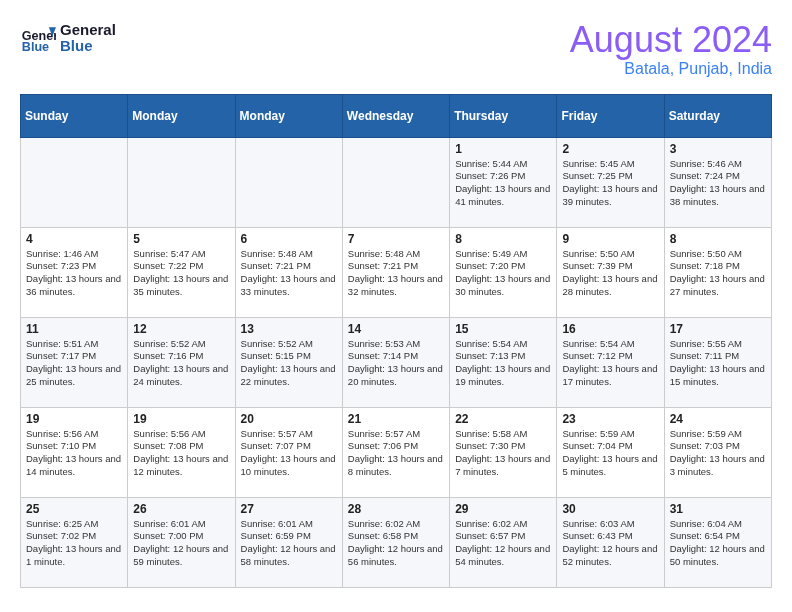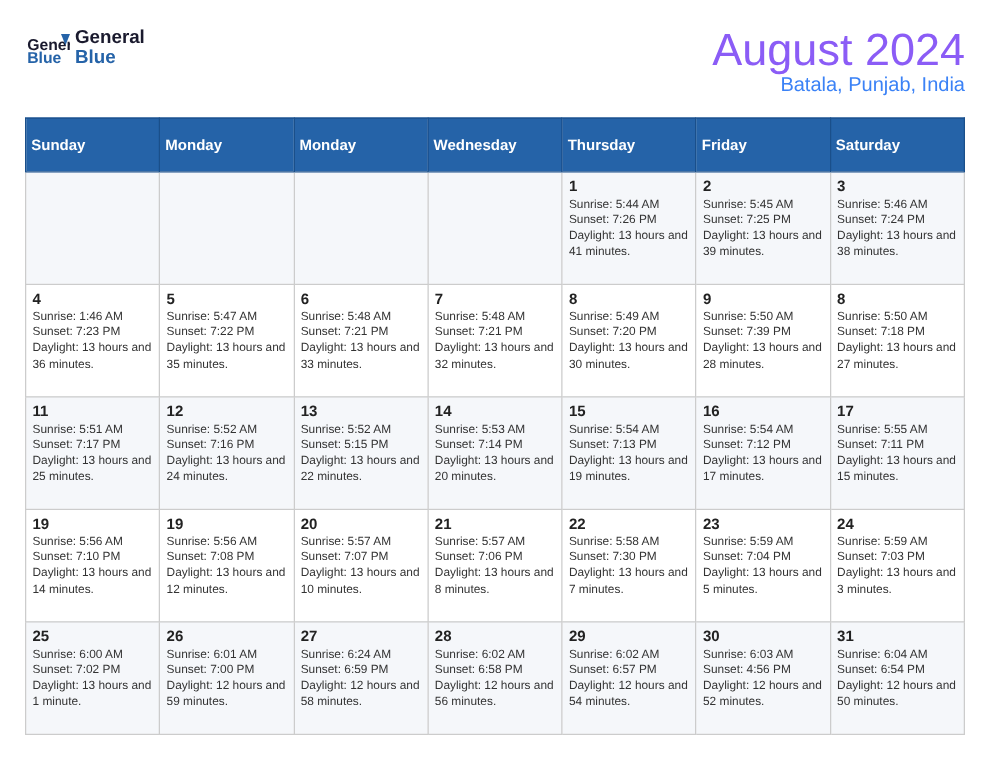--- a/index.html
+++ b/index.html
@@ -290,35 +290,35 @@
           <span class="day-num">24</span>
           <div class="cell-content">Sunrise: 5:59 AM
 Sunset: 7:03 PM
 Daylight: 13 hours
 and 3 minutes.</div>
         </td>
       </tr>
       <tr>
         <td>
           <span class="day-num">25</span>
-          <div class="cell-content">Sunrise: 6:00 AM
+          <div class="cell-content">Sunrise: 6:25 AM
 Sunset: 7:02 PM
 Daylight: 13 hours
 and 1 minute.</div>
         </td>
         <td>
           <span class="day-num">26</span>
           <div class="cell-content">Sunrise: 6:01 AM
 Sunset: 7:00 PM
 Daylight: 12 hours
 and 59 minutes.</div>
         </td>
         <td>
           <span class="day-num">27</span>
-          <div class="cell-content">Sunrise: 6:24 AM
+          <div class="cell-content">Sunrise: 6:01 AM
 Sunset: 6:59 PM
 Daylight: 12 hours
 and 58 minutes.</div>
         </td>
         <td>
           <span class="day-num">28</span>
           <div class="cell-content">Sunrise: 6:02 AM
 Sunset: 6:58 PM
 Daylight: 12 hours
 and 56 minutes.</div>
@@ -326,21 +326,21 @@
         <td>
           <span class="day-num">29</span>
           <div class="cell-content">Sunrise: 6:02 AM
 Sunset: 6:57 PM
 Daylight: 12 hours
 and 54 minutes.</div>
         </td>
         <td>
           <span class="day-num">30</span>
           <div class="cell-content">Sunrise: 6:03 AM
-Sunset: 4:56 PM
+Sunset: 6:43 PM
 Daylight: 12 hours
 and 52 minutes.</div>
         </td>
         <td>
           <span class="day-num">31</span>
           <div class="cell-content">Sunrise: 6:04 AM
 Sunset: 6:54 PM
 Daylight: 12 hours
 and 50 minutes.</div>
         </td>

